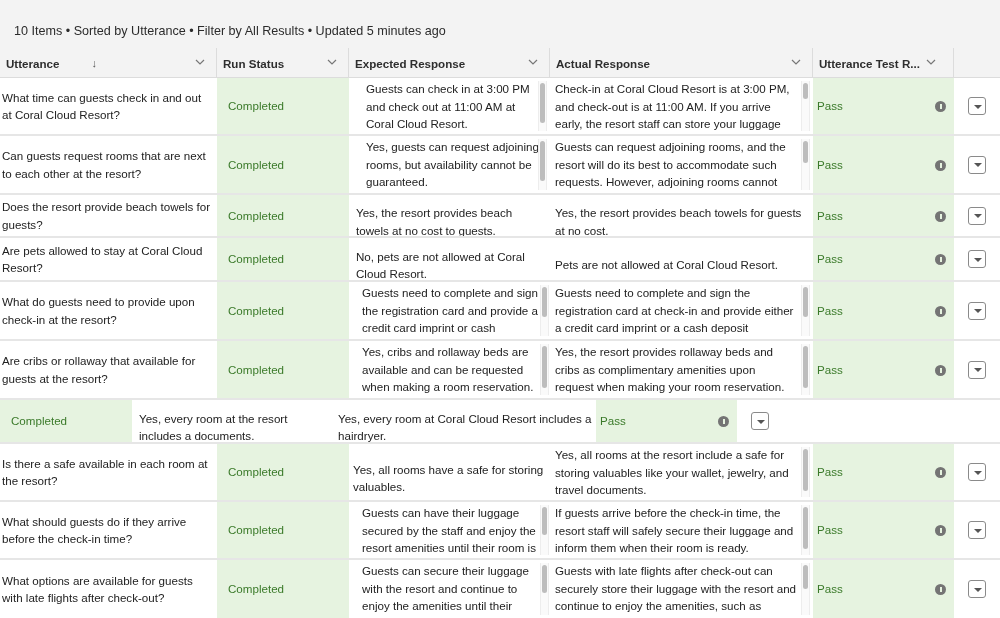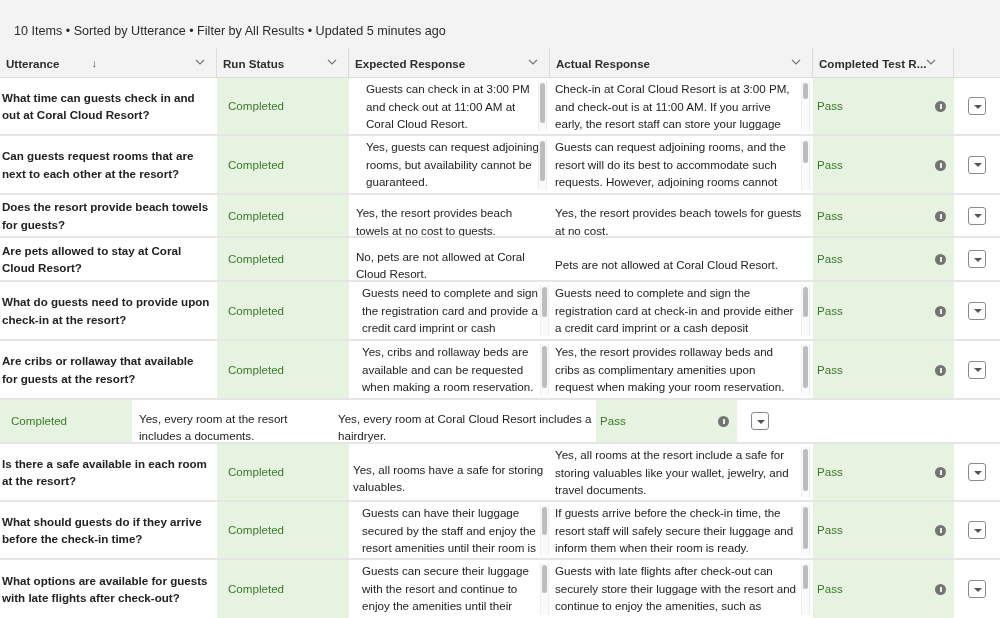--- a/index.html
+++ b/index.html
@@ -11,21 +11,21 @@
 
     .table { position: absolute; left: 0; top: 48px; width: 1000px; }
     .header-row { display: flex; height: 30px; background: #f3f3f3; border-bottom: 1px solid #dcdcdc; }
     .th { position: relative; height: 30px; border-right: 1px solid #dcdcdc; display: flex; align-items: center; padding-left: 6px; font-weight: bold; font-size: 11.6px; color: #2e2e2e; gap: 28px; }
     .th .lbl { white-space: nowrap; }
     .th .chev { position: absolute; right: 10px; top: 8px; width: 12px; height: 12px; }
     .th .sort { margin-left: 4px; font-weight: normal; color: #555; font-size: 11px; }
 
     .row { display: flex; border-bottom: 2px solid #e6e6e6; background: #ffffff; }
     .td { position: relative; display: flex; align-items: center; font-size: 11.6px; line-height: 17.5px; color: #222; overflow: hidden; }
-    .c-utt { width: 217px; padding: 0 6px 0 2px; font-weight: bold; }
+    .c-utt { width: 217px; padding: 0 6px 0 2px; }
     .c-status { width: 132px; background: #e6f3e0; padding-left: 11px; color: #3b7a2a; }
     .c-exp { width: 201px; padding: 0 4px 0 4px; justify-content: flex-end; }
     .c-act { width: 263px; padding: 0 4px 0 5px; }
     .c-res { width: 141px; background: #e6f3e0; padding-left: 4px; color: #3b7a2a; }
     .c-act-btn { width: 46px; justify-content: center; }
 
     .clip { overflow: hidden; align-self: flex-start; margin-top: 2px; }
     .clip.full { align-self: center; margin-top: 12px; }
     .scroll-track { position: absolute; top: 3px; bottom: 3px; width: 9px; border-left: 1px solid #ededed; border-right: 1px solid #ededed; background: #fafafa; }
     .scroll-thumb { position: absolute; left: 1px; width: 5px; border-radius: 3px; background: #bdbdbd; }
@@ -63,21 +63,21 @@
           <path d="M2 4 L6 8 L10 4" fill="none" stroke="#777" stroke-width="1.2"></path>
         </svg>
     </div>
     <div class="th" style="width:263px">
       <span class="lbl">Actual Response</span>
       <svg class="chev" viewBox="0 0 12 12">
           <path d="M2 4 L6 8 L10 4" fill="none" stroke="#777" stroke-width="1.2"></path>
         </svg>
     </div>
     <div class="th" style="width:141px">
-      <span class="lbl">Completed Test R...</span>
+      <span class="lbl">Utterance Test R...</span>
       <svg class="chev" viewBox="0 0 12 12" style="right:16px">
           <path d="M2 4 L6 8 L10 4" fill="none" stroke="#777" stroke-width="1.2"></path>
         </svg>
     </div>
     <div class="th" style="width:46px;border-right:none"></div>
   </div>
 
   <div class="row" style="height:58px">
     <div class="td c-utt">
         <span>What time can guests check in and out at Coral Cloud Resort?</span>

